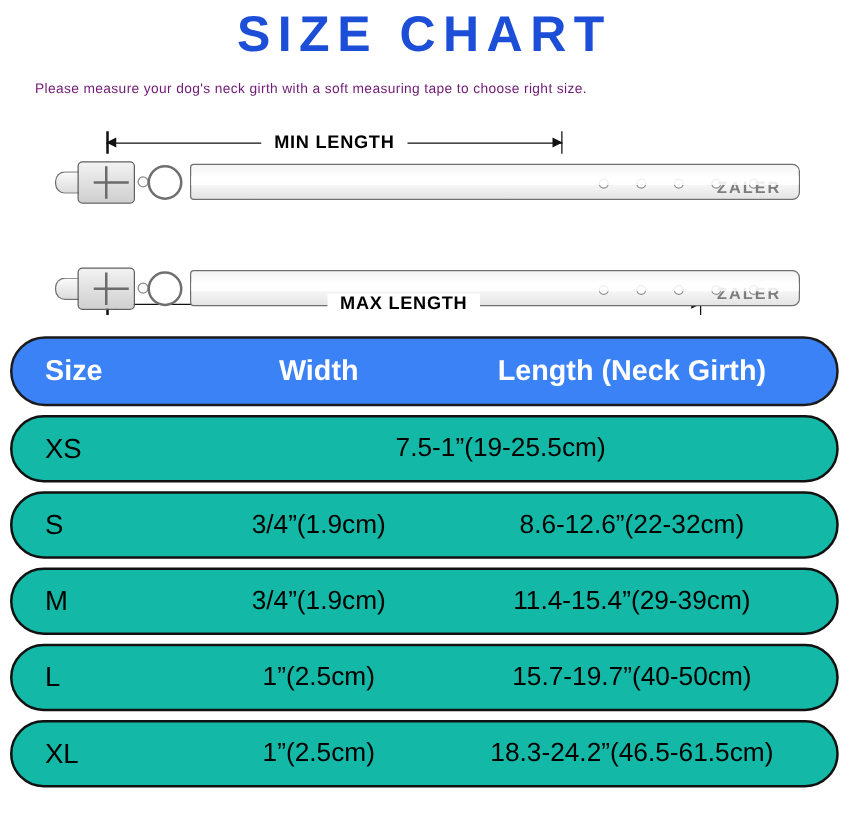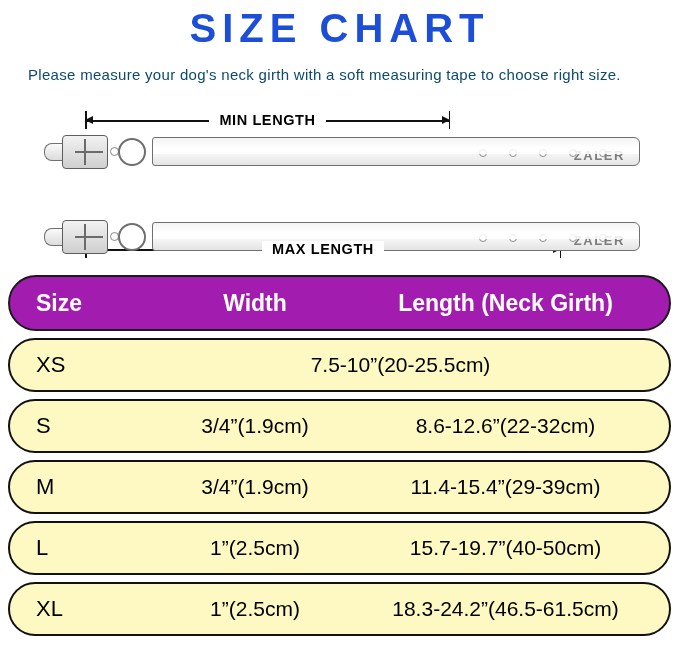--- a/index.html
+++ b/index.html
@@ -23,23 +23,23 @@
     text-align: center;
     font-size: 40px;
     font-weight: bold;
     letter-spacing: 6px;
     margin: 4px 0 0 0;
     padding-top: 2px;
     color: #1d4ed8;
   }
   .subtitle {
     margin: 12px 28px 0 28px;
-    font-size: 15px;
+    font-size: 11px;
     line-height: 1.6;
-    color: #0c4a6e;
+    color: #701a75;
     letter-spacing: 0.3px;
   }
 
   
   .diagram-area {
     position: relative;
     margin-top: 14px;
     height: 170px;
   }
   .collar-block {
@@ -203,24 +203,24 @@
   .table {
     margin: 4px 8px 0 8px;
   }
   .row {
     display: flex;
     align-items: center;
     border: 2px solid #111;
     border-radius: 28px;
     height: 50px;
     margin-bottom: 7px;
-    background: #fef9c3;
+    background: #14b8a6;
   }
   .row.header {
-    background: #a21caf;
+    background: #3b82f6;
     color: #ffffff;
     border-color: #1b1b1b;
     height: 52px;
   }
   .c-size {
     width: 140px;
     padding-left: 26px;
     font-size: 22px;
     box-sizing: border-box;
   }
@@ -318,21 +318,21 @@
   <div class="table">
 
     <div class="row header">
       <div class="c-size">Size</div>
       <div class="c-width">Width</div>
       <div class="c-length">Length (Neck Girth)</div>
     </div>
 
     <div class="row">
       <div class="c-size">XS</div>
-      <div class="c-length">7.5-10”(20-25.5cm)</div>
+      <div class="c-length">7.5-1”(19-25.5cm)</div>
     </div>
 
     <div class="row">
       <div class="c-size">S</div>
       <div class="c-width">3/4”(1.9cm)</div>
       <div class="c-length">8.6-12.6”(22-32cm)</div>
     </div>
 
     <div class="row">
       <div class="c-size">M</div>

